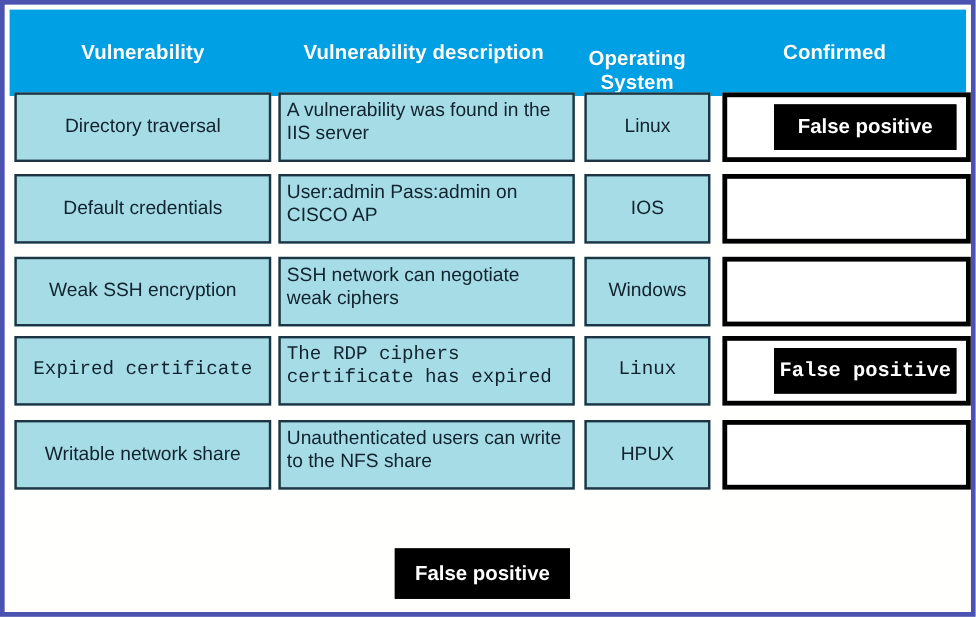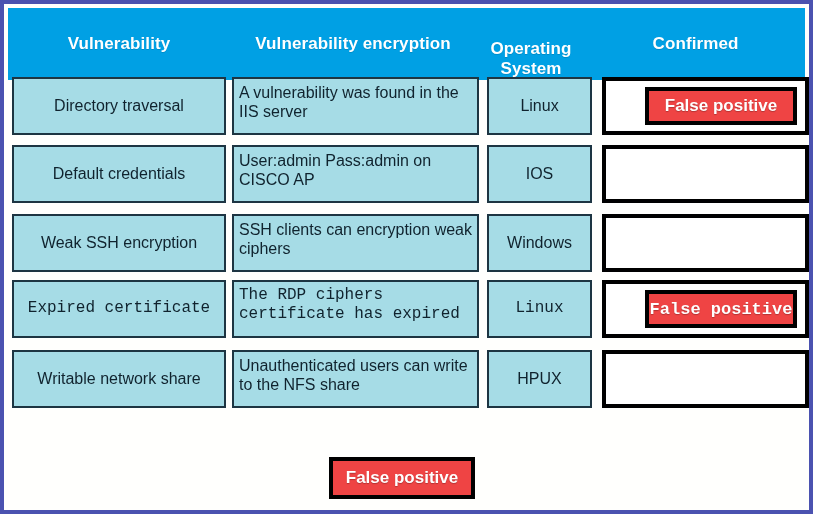--- a/index.html
+++ b/index.html
@@ -126,21 +126,21 @@
     border: 4px solid #000000;
     display: flex;
     align-items: center;
     justify-content: flex-end;
     padding-right: 8px;
   }
 
   
   .token {
     box-sizing: border-box;
-    background: #ef4444;
+    background: #000000;
     border: 4px solid #000000;
     color: #ffffff;
     font-weight: bold;
     font-size: 17px;
     display: flex;
     align-items: center;
     justify-content: center;
     text-shadow: 0 1px 1px rgba(0,0,0,0.25);
     user-select: none;
     cursor: move;
@@ -163,21 +163,21 @@
   }
 </style>
 </head>
 <body>
 
 <div id="page-frame">
   <div id="page-inner">
 
     <div id="table-header">
       <div class="hdr-cell" id="hdr-vuln">Vulnerability</div>
-      <div class="hdr-cell" id="hdr-desc">Vulnerability encryption</div>
+      <div class="hdr-cell" id="hdr-desc">Vulnerability description</div>
       <div class="hdr-cell" id="hdr-os">Operating System</div>
       <div class="hdr-cell" id="hdr-confirmed">Confirmed</div>
     </div>
 
     <div id="table-body">
 
       <div class="data-row row-0">
         <div class="cell cell-vuln">Directory traversal</div>
         <div class="cell cell-desc">A vulnerability was found in the IIS server</div>
         <div class="cell cell-os">Linux</div>
@@ -188,21 +188,21 @@
 
       <div class="data-row row-1">
         <div class="cell cell-vuln">Default credentials</div>
         <div class="cell cell-desc">User:admin Pass:admin on CISCO AP</div>
         <div class="cell cell-os">IOS</div>
         <div class="cell-confirmed"></div>
       </div>
 
       <div class="data-row row-2">
         <div class="cell cell-vuln">Weak SSH encryption</div>
-        <div class="cell cell-desc">SSH clients can encryption weak ciphers</div>
+        <div class="cell cell-desc">SSH network can negotiate weak ciphers</div>
         <div class="cell cell-os">Windows</div>
         <div class="cell-confirmed"></div>
       </div>
 
       <div class="data-row row-3">
         <div class="cell cell-vuln">Expired certificate</div>
         <div class="cell cell-desc">The RDP ciphers certificate has expired</div>
         <div class="cell cell-os">Linux</div>
         <div class="cell-confirmed">
           <div class="token token-in-cell">False positive</div>

